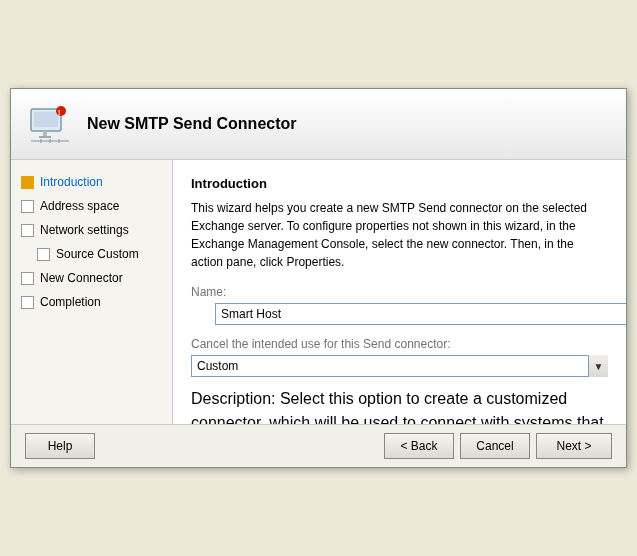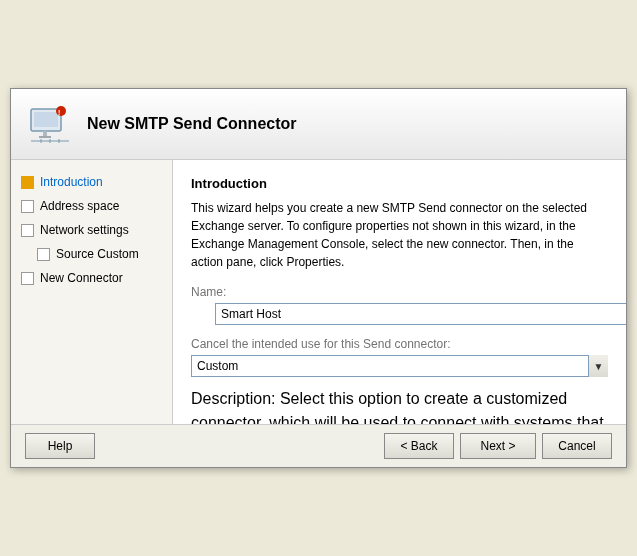--- a/index.html
+++ b/index.html
@@ -229,20 +229,24 @@
         <span class="sidebar-checkbox"></span>
         <span>Network settings</span>
       </div>
       <div class="sidebar-item sub">
         <span class="sidebar-checkbox"></span>
         <span>Source Custom</span>
       </div>
       <div class="sidebar-item">
         <span class="sidebar-checkbox"></span>
         <span>New Connector</span>
+      </div>
+      <div class="sidebar-item">
+        <span class="sidebar-checkbox"></span>
+        <span>Completion</span>
       </div>
     </div>
 
     <div class="main-content">
       <div class="section-title">Introduction</div>
       <p class="intro-text">This wizard helps you create a new SMTP Send connector on the selected Exchange server. To configure properties not shown in this wizard, in the Exchange Management Console, select the new connector. Then, in the action pane, click Properties.</p>
 
       <div class="field-label">Name:</div>
       <input type="text" class="text-input" value="Smart Host" style="">
 
@@ -265,21 +269,21 @@
   <div class="dialog-footer">
     <div class="footer-left">
       <button class="btn">
         <span>Help</span>
       </button>
     </div>
     <div class="footer-right">
       <button class="btn">
         <span>&lt; Back</span>
       </button>
+      <button class="btn">
+        <span>Cancel</span>
+      </button>
       <button class="btn btn-next">
         <span>Next &gt;</span>
       </button>
-      <button class="btn">
-        <span>Cancel</span>
-      </button>
     </div>
   </div>
 </div>
 
 </body></html>

